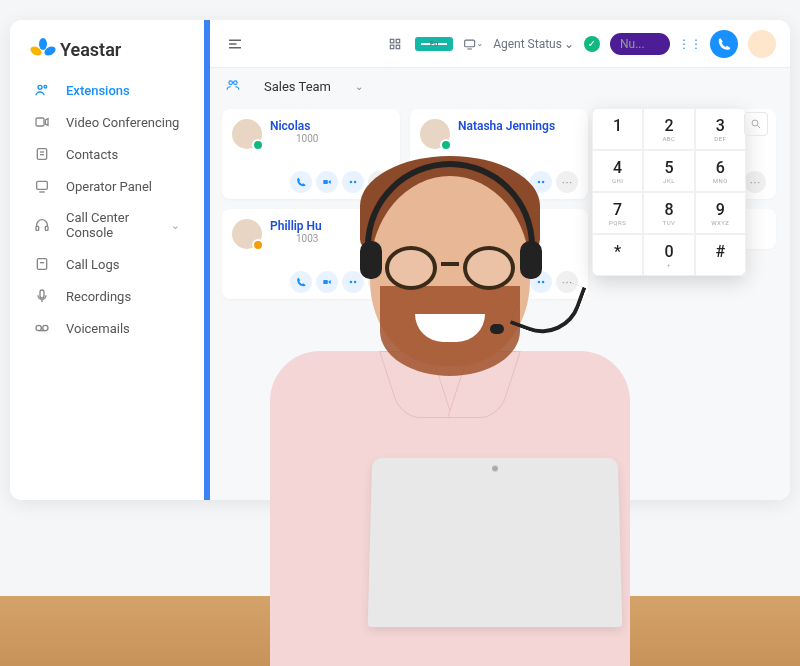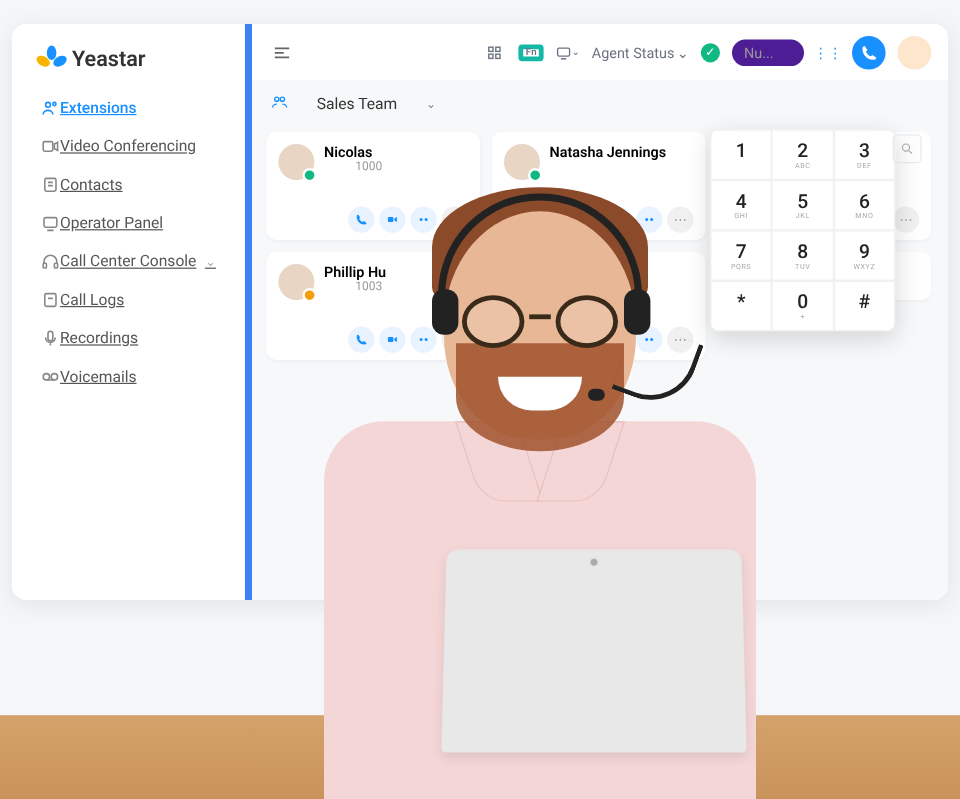--- a/index.html
+++ b/index.html
@@ -2,21 +2,21 @@
 <html><head>
 <meta charset="utf-8">
 <style>
   * { box-sizing: border-box; margin: 0; padding: 0; }
   body { font-family: -apple-system, BlinkMacSystemFont, "Segoe UI", Roboto, sans-serif; background: #f5f6f8; width: 800px; height: 666px; position: relative; overflow: hidden; }
   .app { display: flex; width: 780px; height: 480px; margin: 20px auto 0; background: #fff; border-radius: 12px; box-shadow: 0 4px 20px rgba(0,0,0,0.08); position: relative; }
   .sidebar { width: 200px; padding: 18px 14px; border-right: 6px solid #3b82f6; background: #fff; border-radius: 12px 0 0 12px; }
   .logo { display: flex; align-items: center; gap: 6px; padding: 0 8px 14px; font-weight: 600; font-size: 18px; color: #333; }
   .logo-icon { width: 22px; height: 22px; position: relative; }
   .logo-icon .petal { position: absolute; width: 8px; height: 12px; border-radius: 50% 50% 50% 50%; }
-  .sidebar-item { display: flex; align-items: center; gap: 0; padding: 8px 10px; font-size: 13px; color: #555; cursor: pointer; border-radius: 6px; text-decoration: underline; }
+  .sidebar-item { display: flex; align-items: center; gap: 16px; padding: 8px 10px; font-size: 13px; color: #555; cursor: pointer; border-radius: 6px; }
   .sidebar-item.active { color: #1890ff; font-weight: 500; }
   .sidebar-item .icon { width: 16px; height: 16px; display: flex; align-items: center; justify-content: center; }
   .sidebar-item .chev { margin-left: auto; font-size: 11px; color: #aaa; }
   .main { flex: 1; background: #f7f8fa; border-radius: 0 12px 12px 0; display: flex; flex-direction: column; }
   .topbar { height: 48px; display: flex; align-items: center; padding: 0 14px; gap: 10px; background: #fff; border-bottom: 1px solid #eee; border-radius: 0 12px 0 0; }
   .topbar-left { width: 22px; height: 22px; display: flex; align-items: center; justify-content: center; color: #666; }
   .topbar-spacer { flex: 1; }
   .topbar-icon { width: 20px; height: 20px; display: flex; align-items: center; justify-content: center; color: #6b7280; cursor: pointer; font-size: 12px; }
   .agent-drop { font-size: 12px; color: #6b7280; display: flex; align-items: center; gap: 2px; cursor: pointer; }
   .status-dot { width: 16px; height: 16px; border-radius: 50%; background: #10b981; display: flex; align-items: center; justify-content: center; color: #fff; font-size: 10px; }
@@ -25,21 +25,21 @@
   .avatar-s { width: 28px; height: 28px; border-radius: 50%; background: #fde6cc; }
   .subheader { padding: 10px 16px; display: flex; align-items: center; gap: 24px; font-size: 13px; font-weight: 400; color: #333; }
   .subheader .icon { color: #1890ff; }
   .cards { flex: 1; padding: 4px 12px; display: flex; flex-wrap: wrap; gap: 10px; align-content: flex-start; position: relative; }
   .card { width: 178px; height: 90px; background: #fff; border-radius: 8px; padding: 10px 10px 6px; box-shadow: 0 1px 3px rgba(0,0,0,0.04); display: flex; flex-direction: column; }
   .card-head { display: flex; gap: 8px; align-items: flex-start; }
   .card-avatar { width: 30px; height: 30px; border-radius: 50%; background: #e8d5c4; position: relative; }
   .badge { position: absolute; bottom: -2px; right: -2px; width: 12px; height: 12px; border-radius: 50%; border: 2px solid #fff; }
   .badge.green { background: #10b981; }
   .badge.yellow { background: #f59e0b; }
-  .card-name { font-size: 12px; font-weight: 600; color: #000000; }
+  .card-name { font-size: 12px; font-weight: 600; color: #1d4ed8; }
   .card-ext { font-size: 10px; color: #999; margin-left: 26px; }
   .card-actions { margin-top: auto; display: flex; justify-content: flex-end; gap: 4px; }
   .action { width: 22px; height: 22px; border-radius: 50%; background: #e9f3ff; display: flex; align-items: center; justify-content: center; color: #1890ff; font-size: 11px; }
   .action.more { background: #f0f0f0; color: #999; }
   .dialpad { position: absolute; top: 88px; right: 44px; width: 154px; background: #fff; border-radius: 8px; box-shadow: 0 6px 20px rgba(0,0,0,0.15); display: grid; grid-template-columns: repeat(3,1fr); z-index: 5; }
   .key { height: 42px; display: flex; flex-direction: column; align-items: center; justify-content: center; border: 0.5px solid #f0f0f0; cursor: pointer; }
   .key-num { font-size: 16px; font-weight: 500; color: #222; }
   .key-sub { font-size: 6px; color: #aaa; text-transform: uppercase; letter-spacing: 0.5px; height: 7px; }
   .card.ghost { opacity: 0.9;}
   .searchbox { position: absolute; top: 92px; right: 22px; width: 24px; height: 24px; border: 1px solid #e5e7eb; border-radius: 4px; display:flex; align-items:center; justify-content:center; color:#aaa; font-size:11px; z-index:6;}
@@ -170,21 +170,21 @@
         </span>
       <span class="topbar-spacer"></span>
       <span class="topbar-icon">
           <svg width="14" height="14" viewBox="0 0 24 24" fill="none" stroke="#6b7280" stroke-width="2">
             <rect x="4" y="4" width="6" height="6"></rect>
             <rect x="14" y="4" width="6" height="6"></rect>
             <rect x="4" y="14" width="6" height="6"></rect>
             <rect x="14" y="14" width="6" height="6"></rect>
           </svg>
         </span>
-      <span class="topbar-icon" style="border:4px solid #14b8a6;border-radius:3px;font-size:8px;font-weight:600;width:21px;height:14px">Fn</span>
+      <span class="topbar-icon" style="border:6px solid #14b8a6;border-radius:3px;font-size:8px;font-weight:600;width:38px;height:14px">Fn</span>
       <span class="topbar-icon">
           <svg width="14" height="14" viewBox="0 0 24 24" fill="none" stroke="#6b7280" stroke-width="2">
             <rect x="3" y="5" width="18" height="12" rx="2"></rect>
             <line x1="8" y1="21" x2="16" y2="21"></line>
           </svg> 
           <span style="font-size:8px">⌄</span>
         </span>
       <span class="agent-drop">
           <span>Agent Status</span>
           <span>⌄</span>

